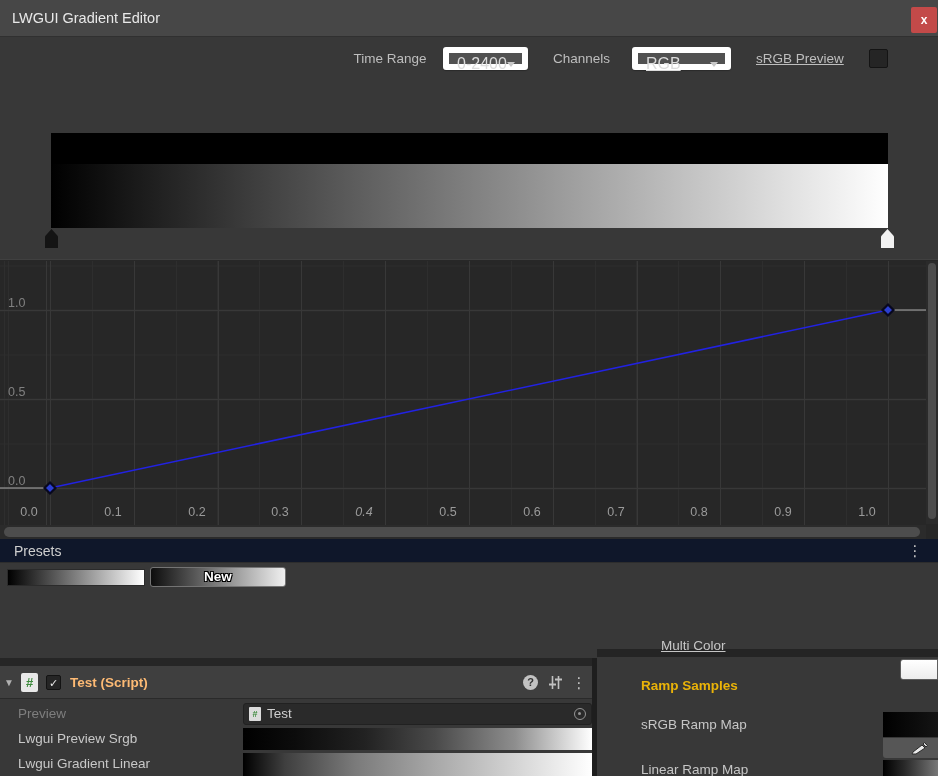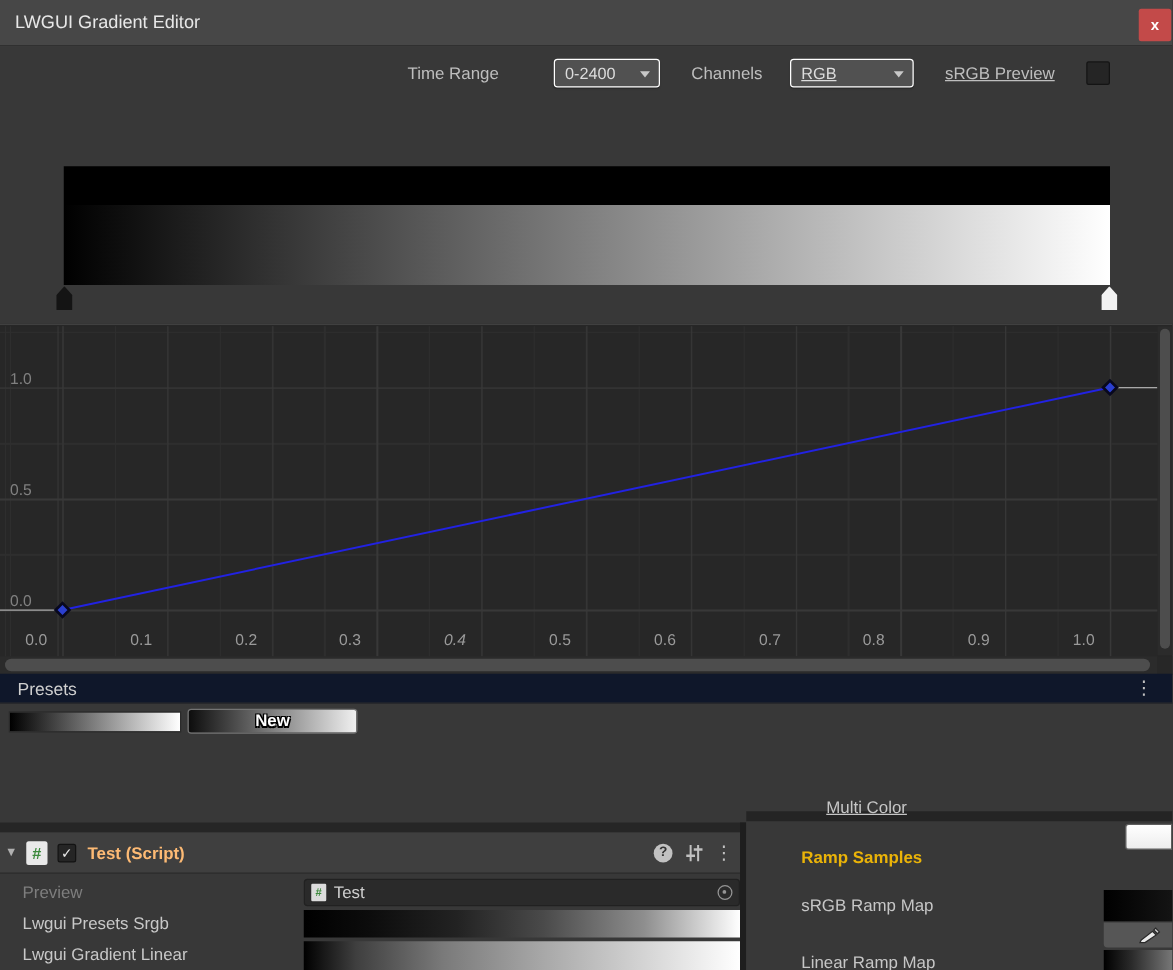--- a/index.html
+++ b/index.html
@@ -14,22 +14,22 @@
   .abs { position:absolute; }
 
   
   .titlebar { left:0; top:0; width:938px; height:37px; background:#474747; border-bottom:1px solid #303030; }
   .titlebar .title { left:12px; top:0; height:37px; line-height:37px; font-size:14.5px; color:#e8e8e8; }
   .close-btn { left:911px; top:7px; width:26px; height:26px; background:#c34a49; border-radius:2px;
                color:#fff; font-size:12px; font-weight:bold; text-align:center; line-height:26px; cursor:pointer; }
 
   
   .tb-label { top:47px; height:23px; line-height:23px; font-size:13.5px; color:#bebebe; }
-  .dropdown { top:47px; height:23px; background:#515151; border:1px solid #ffffff; border-radius:3px;
-              font-size:13px; color:#dcdcdc; line-height:21px; padding-left:8px; cursor:pointer;
+  .dropdown { top:47px; height:23px; background:#515151; border:6px solid #ffffff; border-radius:3px;
+              font-size:16px; color:#dcdcdc; line-height:21px; padding-left:8px; cursor:pointer;
               box-shadow:0 1px 1px rgba(0,0,0,0.25); }
   .dd-arrow { position:absolute; right:7px; top:9px; width:0; height:0;
               border-left:4.5px solid transparent; border-right:4.5px solid transparent; border-top:5px solid #c8c8c8; }
   .checkbox { width:19px; height:19px; background:#252525; border:1px solid #141414; border-radius:2px; cursor:pointer; }
 
   
   .grad-wrap { left:51px; top:133px; width:837px; height:95px; }
   .grad-alpha { left:0; top:0; width:837px; height:31px; background:#000; }
   .grad-color { left:0; top:31px; width:837px; height:64px; background:linear-gradient(to right,#000,#fff); }
   .gkey { width:13px; height:19px; clip-path:polygon(50% 0,100% 38%,100% 100%,0 100%,0 38%); cursor:pointer;
@@ -100,21 +100,21 @@
                   background:linear-gradient(to right,#000 0%,#2a2a2a 40%,#777 100%); cursor:pointer; }
 </style>
 </head>
 <body>
 
 <div class="abs titlebar">
   <div class="abs title">LWGUI Gradient Editor</div>
 </div>
 <div class="abs close-btn">x</div>
 
-<div class="abs tb-label" style="left:326px; width:90px; text-align:left;">Time Range</div>
+<div class="abs tb-label" style="left:345px; width:90px; text-align:center;">Time Range</div>
 <div class="abs dropdown" style="left:443px; width:85px;">
   <span>0-2400</span>
   <span class="dd-arrow"></span>
 </div>
 <div class="abs tb-label" style="left:553px; width:72px;">Channels</div>
 <div class="abs dropdown" style="left:632px; width:99px;text-decoration:underline;">
   <span>RGB</span>
   <span class="dd-arrow"></span>
 </div>
 <div class="abs tb-label" style="left:756px; width:101px;text-decoration:underline;">sRGB Preview</div>
@@ -189,21 +189,21 @@
 
 <div class="abs insp-rows"></div>
 
 <div class="abs row-label" style="top:703px; color:#7e7e7e;">Preview</div>
 <div class="abs obj-field" style="top:703px;">
   <div class="abs mini-script">#</div>
   <div class="abs obj-text">Test</div>
   <div class="abs picker"></div>
 </div>
 
-<div class="abs row-label" style="top:728px;">Lwgui Presets Srgb</div>
+<div class="abs row-label" style="top:728px;">Lwgui Preview Srgb</div>
 <div class="abs grad-field" style="top:728px; height:22px; background:linear-gradient(to right,#000 0%,#0c0c0c 15%,#222 35%,#4a4a4a 55%,#8e8e8e 78%,#fff 100%);"></div>
 
 <div class="abs row-label" style="top:753px;">Lwgui Gradient Linear</div>
 <div class="abs grad-field" style="top:753px; height:23px; background:linear-gradient(to right,#000 0%,#3f3f3f 12%,#7a7a7a 32%,#a8a8a8 55%,#d4d4d4 78%,#fff 100%);"></div>
 
 <div class="abs vdivider"></div>
 
 <div class="abs mat-panel"></div>
 <div class="abs mat-topline"></div>
 

